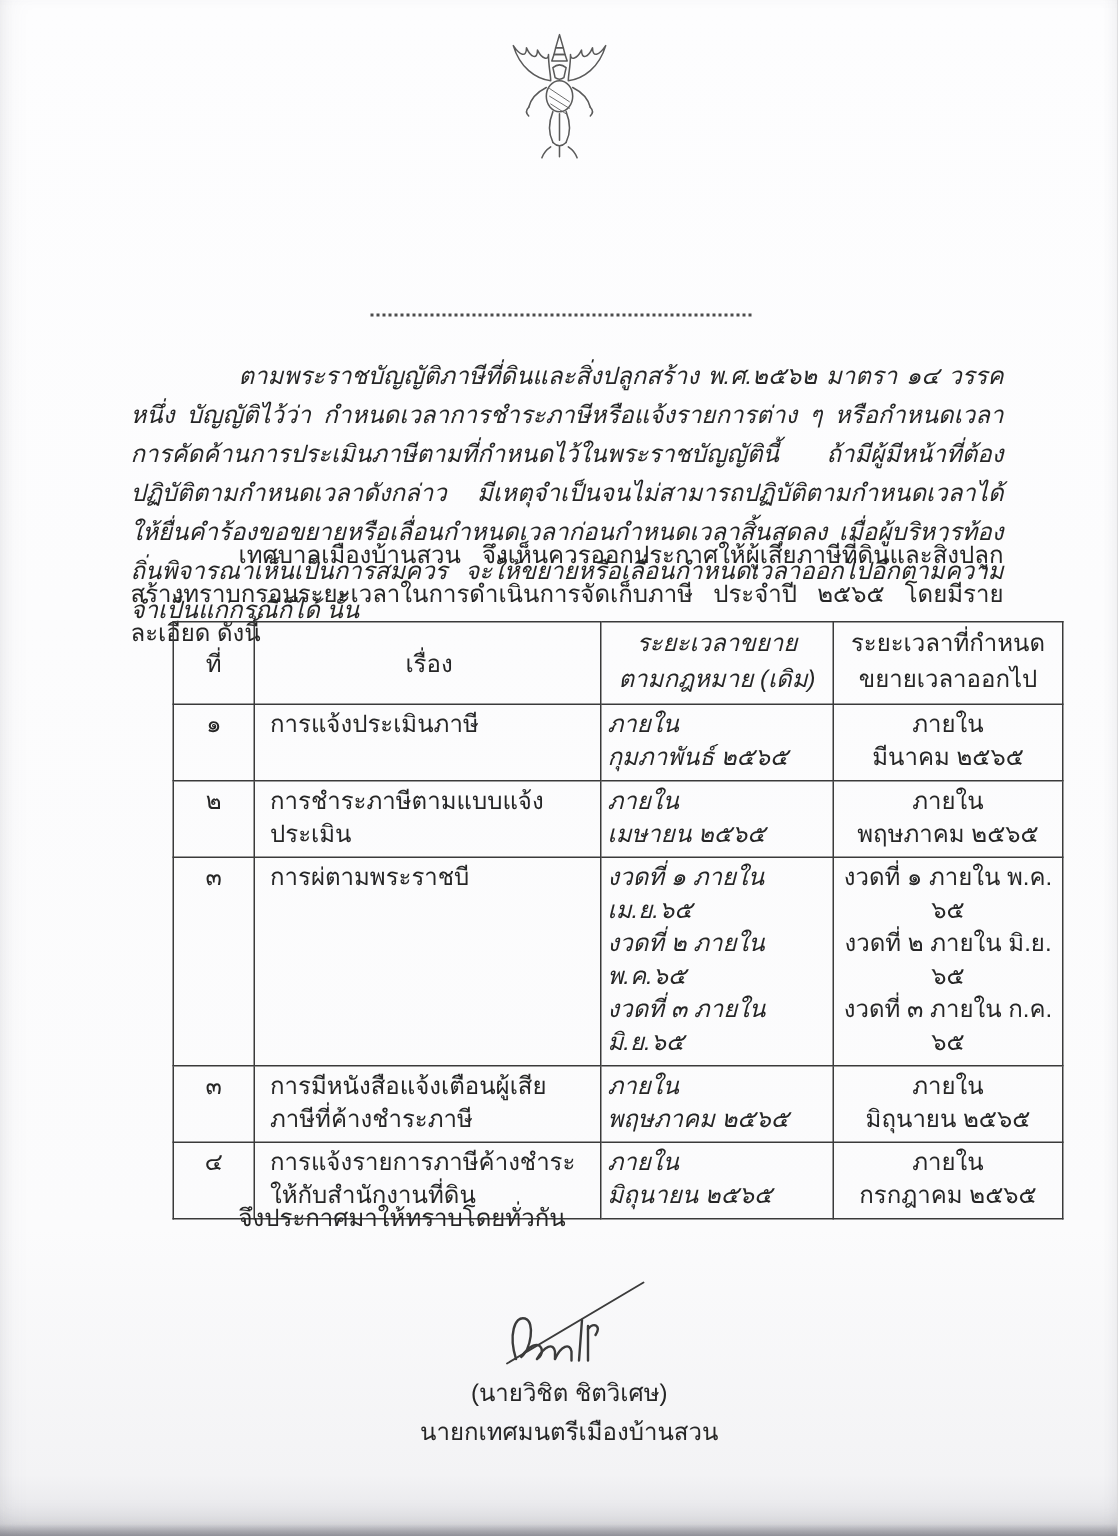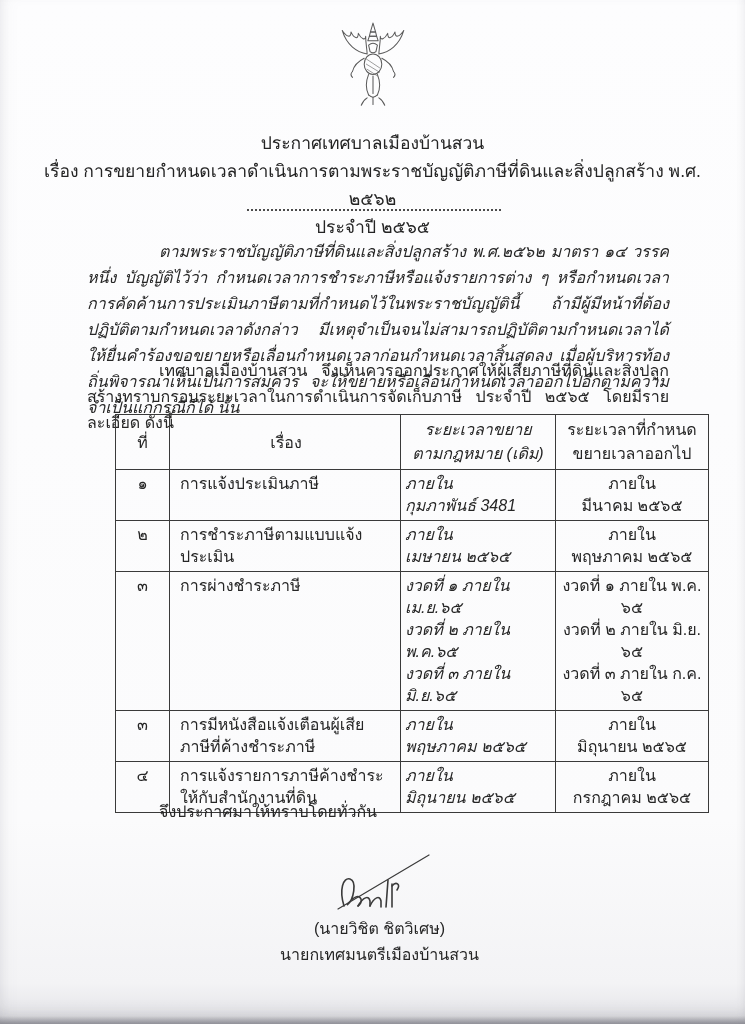--- a/index.html
+++ b/index.html
@@ -65,25 +65,20 @@
         <path d="M51 53 L69 65 M51 60 L69 71 M52 67 L66 76" stroke-width=".8"></path>
         <path d="M48 52 C40 56 34 62 32 70 M72 52 C80 56 86 62 88 70"></path>
         <path d="M32 70 q-4 4 0 8 M88 70 q4 4 0 8"></path>
         <path d="M54 74 C50 84 50 94 54 102 M66 74 C70 84 70 94 66 102"></path>
         <path d="M54 102 Q60 108 66 102 M60 76 L60 100"></path>
         <path d="M52 106 q-6 4 -8 10 M68 106 q6 4 8 10 M60 105 L60 115"></path>
       </g>
     </svg>
   </div>
 
-  <div class="title-block">
-    <div>ประกาศเทศบาลเมืองบ้านสวน</div>
-    <div>เรื่อง การขยายกำหนดเวลาดำเนินการตามพระราชบัญญัติภาษีที่ดินและสิ่งปลูกสร้าง พ.ศ. ๒๕๖๒</div>
-    <div>ประจำปี ๒๕๖๕</div>
-  </div>
   <div class="dotted-divider"></div>
 
   <div class="para p1">ตามพระราชบัญญัติภาษีที่ดินและสิ่งปลูกสร้าง พ.ศ.๒๕๖๒ มาตรา ๑๔ วรรคหนึ่ง บัญญัติไว้ว่า กำหนดเวลาการชำระภาษีหรือแจ้งรายการต่าง ๆ หรือกำหนดเวลาการคัดค้านการประเมินภาษีตามที่กำหนดไว้ในพระราชบัญญัตินี้ ถ้ามีผู้มีหน้าที่ต้องปฏิบัติตามกำหนดเวลาดังกล่าว มีเหตุจำเป็นจนไม่สามารถปฏิบัติตามกำหนดเวลาได้ ให้ยื่นคำร้องขอขยายหรือเลื่อนกำหนดเวลาก่อนกำหนดเวลาสิ้นสุดลง เมื่อผู้บริหารท้องถิ่นพิจารณาเห็นเป็นการสมควร จะให้ขยายหรือเลื่อนกำหนดเวลาออกไปอีกตามความจำเป็นแก่กรณีก็ได้ นั้น</div>
   <div class="para p2">เทศบาลเมืองบ้านสวน จึงเห็นควรออกประกาศให้ผู้เสียภาษีที่ดินและสิ่งปลูกสร้างทราบกรอบระยะเวลาในการดำเนินการจัดเก็บภาษี ประจำปี ๒๕๖๕ โดยมีรายละเอียด ดังนี้</div>
 
   <table class="sched">
     <thead>
         <tr class="header-row">
           <th class="col-no">ที่</th>
           <th class="col-subject">เรื่อง</th>
@@ -96,42 +91,42 @@
             <div class="cell-line">ขยายเวลาออกไป</div>
           </th>
         </tr>
       </thead>
     <tbody>
         <tr class="body-row">
           <td class="col-no">๑</td>
           <td class="col-subject">การแจ้งประเมินภาษี</td>
           <td class="col-old">
             <div class="cell-line">ภายใน</div>
-            <div class="cell-line">กุมภาพันธ์ 3481</div>
+            <div class="cell-line">กุมภาพันธ์ ๒๕๖๕</div>
           </td>
           <td class="col-ext">
             <div class="cell-line">ภายใน</div>
             <div class="cell-line">มีนาคม ๒๕๖๕</div>
           </td>
         </tr>
         <tr class="body-row">
           <td class="col-no">๒</td>
           <td class="col-subject">การชำระภาษีตามแบบแจ้งประเมิน</td>
           <td class="col-old">
             <div class="cell-line">ภายใน</div>
             <div class="cell-line">เมษายน ๒๕๖๕</div>
           </td>
           <td class="col-ext">
             <div class="cell-line">ภายใน</div>
             <div class="cell-line">พฤษภาคม ๒๕๖๕</div>
           </td>
         </tr>
         <tr class="body-row">
           <td class="col-no">๓</td>
-          <td class="col-subject">การผ่างชำระภาษี</td>
+          <td class="col-subject">การผ่ตามพระราชบี</td>
           <td class="col-old">
             <div class="cell-line">งวดที่ ๑ ภายใน เม.ย.๖๕</div>
             <div class="cell-line">งวดที่ ๒ ภายใน พ.ค.๖๕</div>
             <div class="cell-line">งวดที่ ๓ ภายใน มิ.ย.๖๕</div>
           </td>
           <td class="col-ext">
             <div class="cell-line">งวดที่ ๑ ภายใน พ.ค. ๖๕</div>
             <div class="cell-line">งวดที่ ๒ ภายใน มิ.ย. ๖๕</div>
             <div class="cell-line">งวดที่ ๓ ภายใน ก.ค. ๖๕</div>
           </td>

